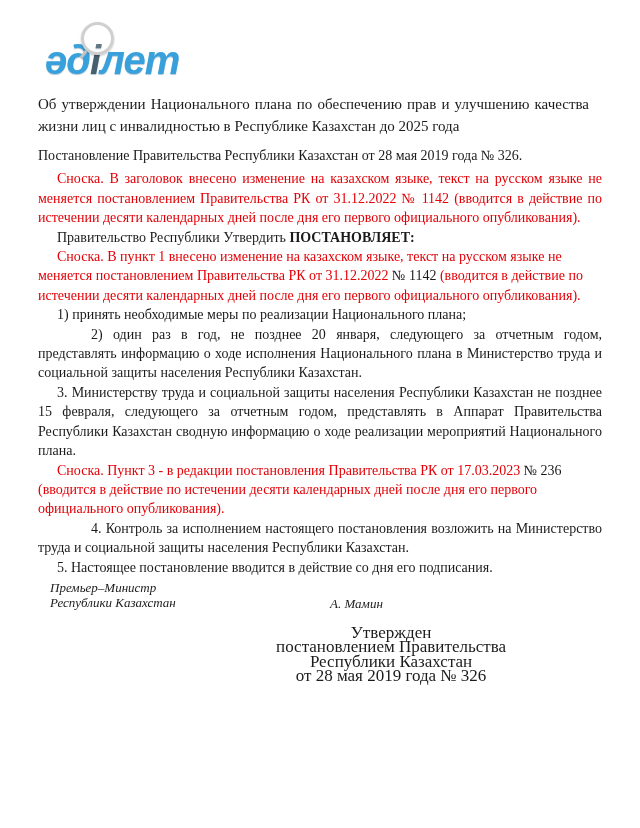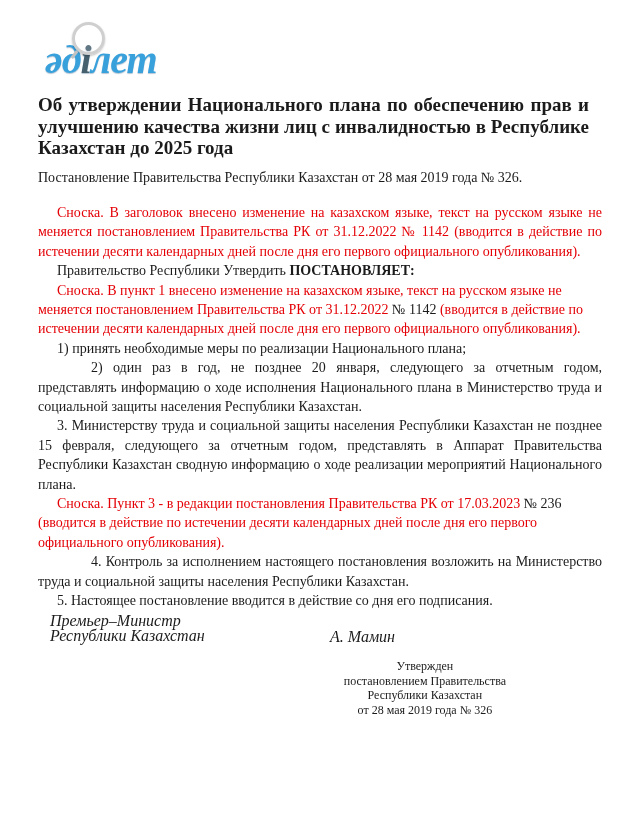--- a/index.html
+++ b/index.html
@@ -12,21 +12,21 @@
   body{
     width:640px;height:828px;
     background:#ffffff;
     font-family:"Liberation Serif",serif;
     color:var(--text);
     overflow:hidden;
   }
   
   .logo{
     margin:36px 0 0 45px;
-    font-family:Liberation Serif, serif;
+    font-family:Liberation Sans, sans-serif;
     font-style:italic;
     font-weight:bold;
     font-size:40px;
     line-height:48px;
     color:var(--logo);
     letter-spacing:-1px;
     text-shadow:0 1px 1px rgba(40,90,130,.35);
     width:max-content;
     cursor:pointer;
   }
@@ -45,56 +45,56 @@
     content:'';
     position:absolute;
     left:-8px;top:14px;
     width:3px;height:9px;
     background:#c2c2c2;
     transform:rotate(38deg);
   }
   
   .content{margin:0 38px;}
   .doc-title{
-    font-size:19px;
+    font-size:15px;
     line-height:21.5px;
-    font-weight:bold;
+    font-weight:normal;
     margin:10px 13px 9px 0;
     text-align:justify;
   }
   .para{
     margin:0;
     font-size:14px;
     line-height:19.4px;
   }
-  .doc-body .para:first-child{margin-bottom:16px;}
+  .doc-body .para:first-child{margin-bottom:4px;}
   .align-justify{text-align:justify;}
   .align-left{text-align:left;}
   .ind-none{text-indent:0;}
   .ind-small{text-indent:19px;}
   .ind-large{text-indent:53px;}
   .red{color:var(--red);}
   .bold{font-weight:bold;}
   
   .signature{
     position:relative;
     margin-top:3px;
     font-style:italic;
-    font-size:16px;
+    font-size:13px;
     line-height:15px;
     height:32px;
   }
   .sig-left{margin-left:12px;}
   .sig-right{position:absolute;left:292px;top:16px;}
   
   .approval{
     margin:14px 96px 0 auto;
     width:max-content;
     text-align:center;
-    font-size:12px;
+    font-size:17px;
     line-height:14.5px;
   }
 </style>
 </head>
 <body>
 
 <div class="logo">
   <span>әд</span><span class="logo-mag"><span>і</span></span><span>лет</span>
 </div>
 

